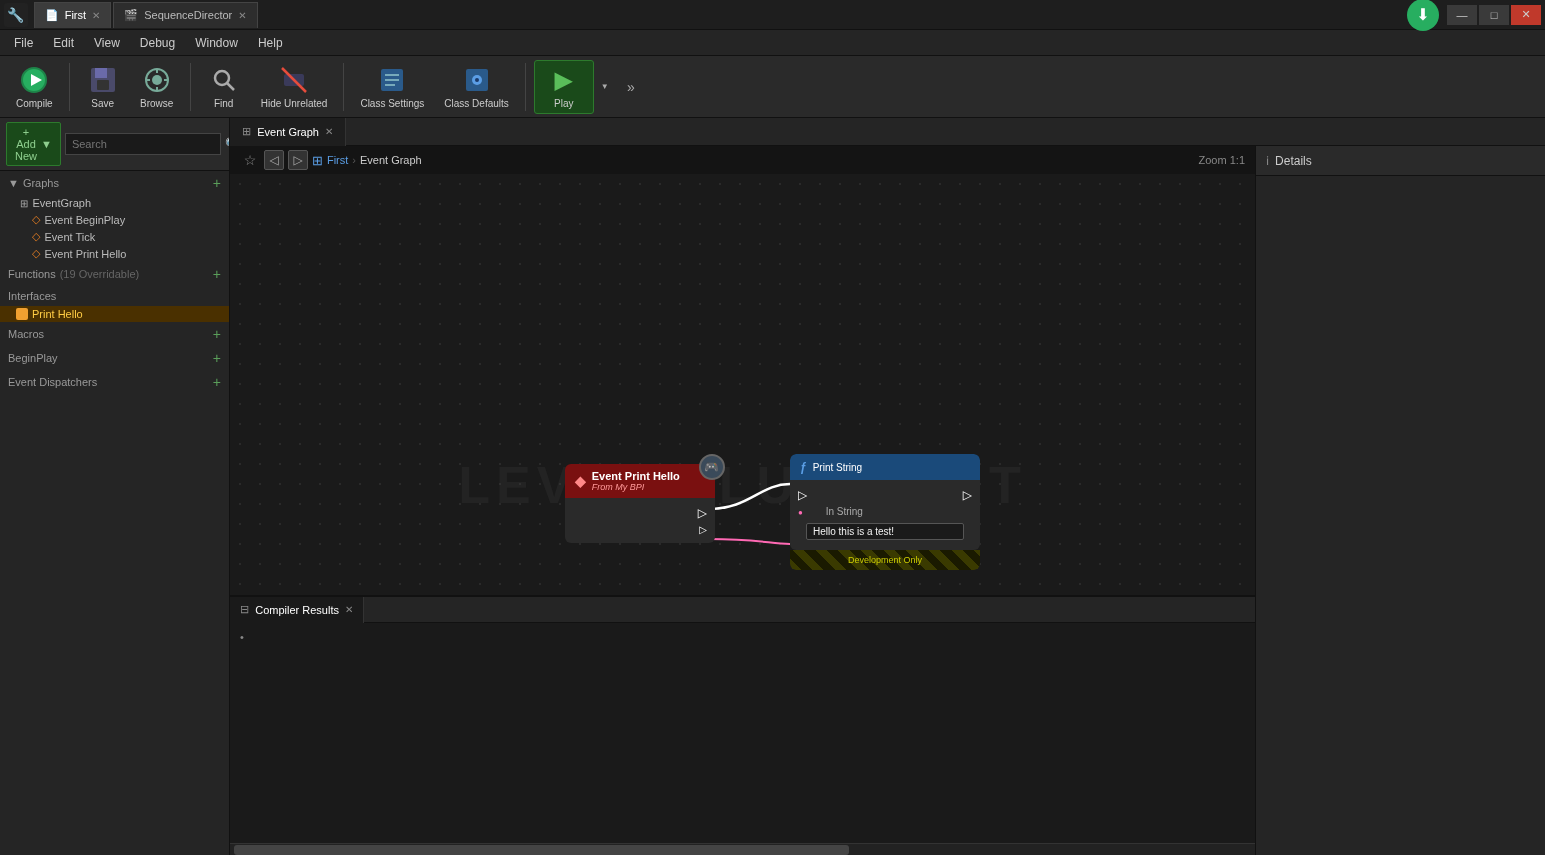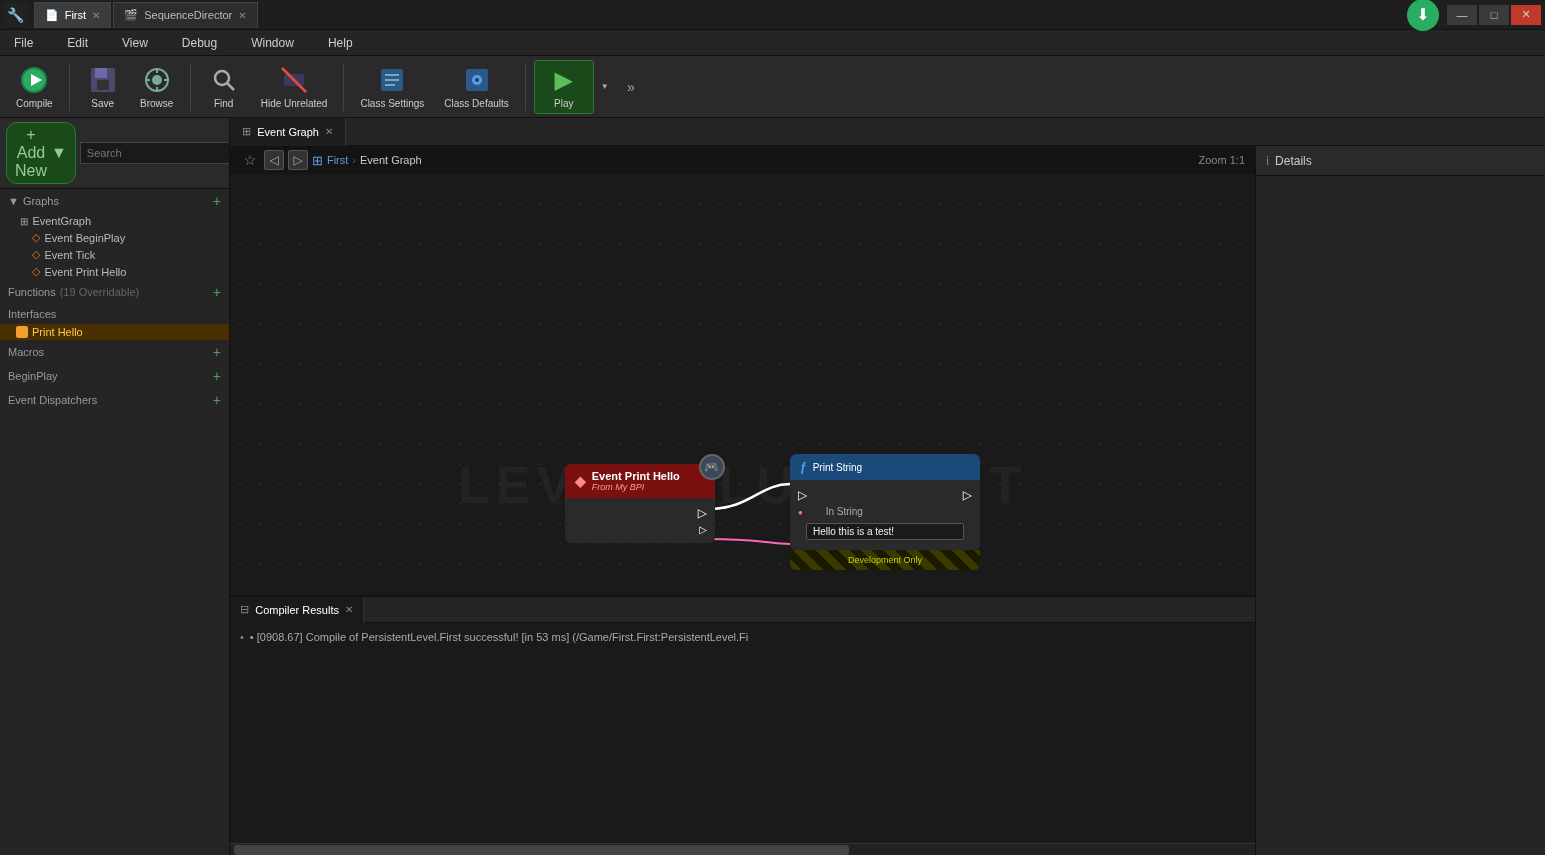--- a/index.html
+++ b/index.html
@@ -70,21 +70,21 @@
       font-size: 16px;
     }
 
     
     .menu-bar {
       background: #252525;
       height: 26px;
       display: flex;
       align-items: center;
       padding: 0 6px;
-      gap: 18px;
+      gap: 4px;
       border-bottom: 1px solid #111;
     }
     .menu-item {
       padding: 2px 8px;
       font-size: 12px;
       color: #ccc;
       cursor: pointer;
     }
 
     
@@ -167,24 +167,24 @@
       align-items: center;
       padding: 4px 6px;
       background: #2a2a2a;
       border-bottom: 1px solid #111;
     }
     .add-new-btn {
       background: #1a4a1a;
       border: 1px solid #2d7a2d;
       color: #8ece8e;
       padding: 3px 8px;
-      font-size: 16px;
+      font-size: 11px;
       cursor: pointer;
       display: flex; align-items: center; gap: 4px;
-      border-radius: 11px;
+      border-radius: 2px;
       margin-right: 4px;
     }
     .search-box {
       flex: 1;
       background: #1a1a1a;
       border: 1px solid #444;
       color: #ccc;
       padding: 2px 6px;
       font-size: 11px;
       height: 22px;
@@ -743,21 +743,20 @@
           <div class="compiler-tab-bar">
             <div class="compiler-tab active">
               <span style="color:#888;">⊟</span>
               <span>Compiler Results</span>
               <span style="color:#888;font-size:10px;">✕</span>
             </div>
           </div>
           <div class="compiler-content">
             <div class="compiler-message">
               <span class="compiler-bullet">•</span>
-              <span>• [0908.67] Compile of PersistentLevel.First successful! [in 53 ms] (/Game/First.First:PersistentLevel.Fi</span>
             </div>
           </div>
           <div class="scrollbar-track">
             <div class="scrollbar-thumb"></div>
           </div>
         </div>
 
       </div>
 
       <div class="details-panel">

